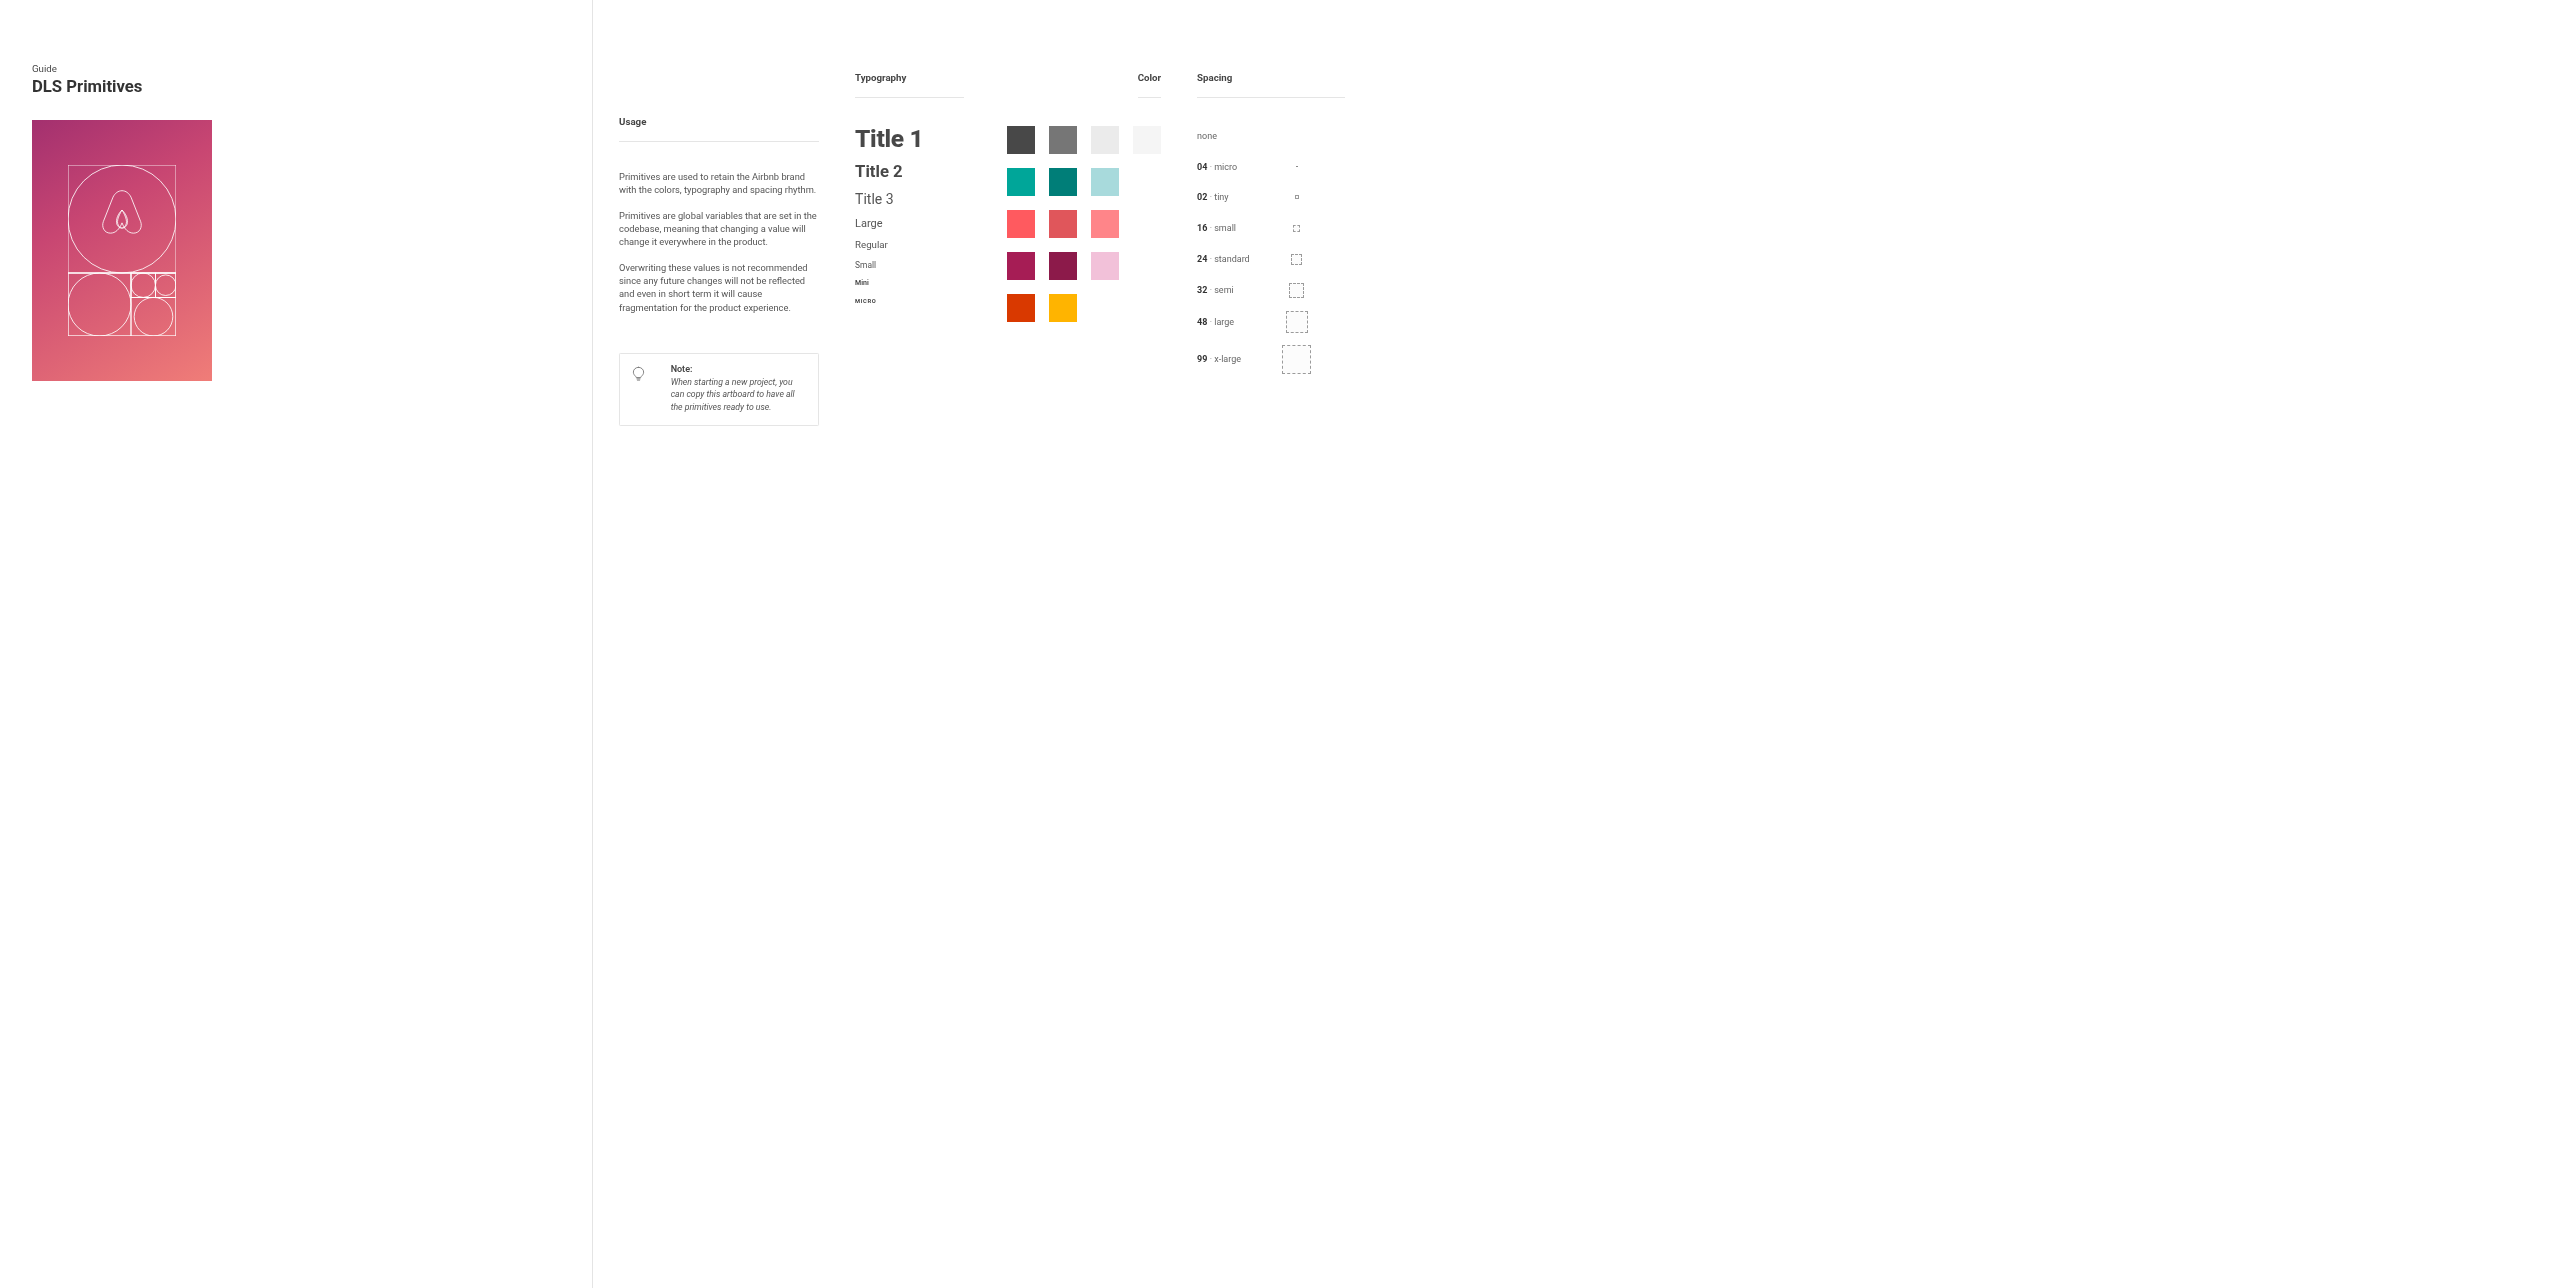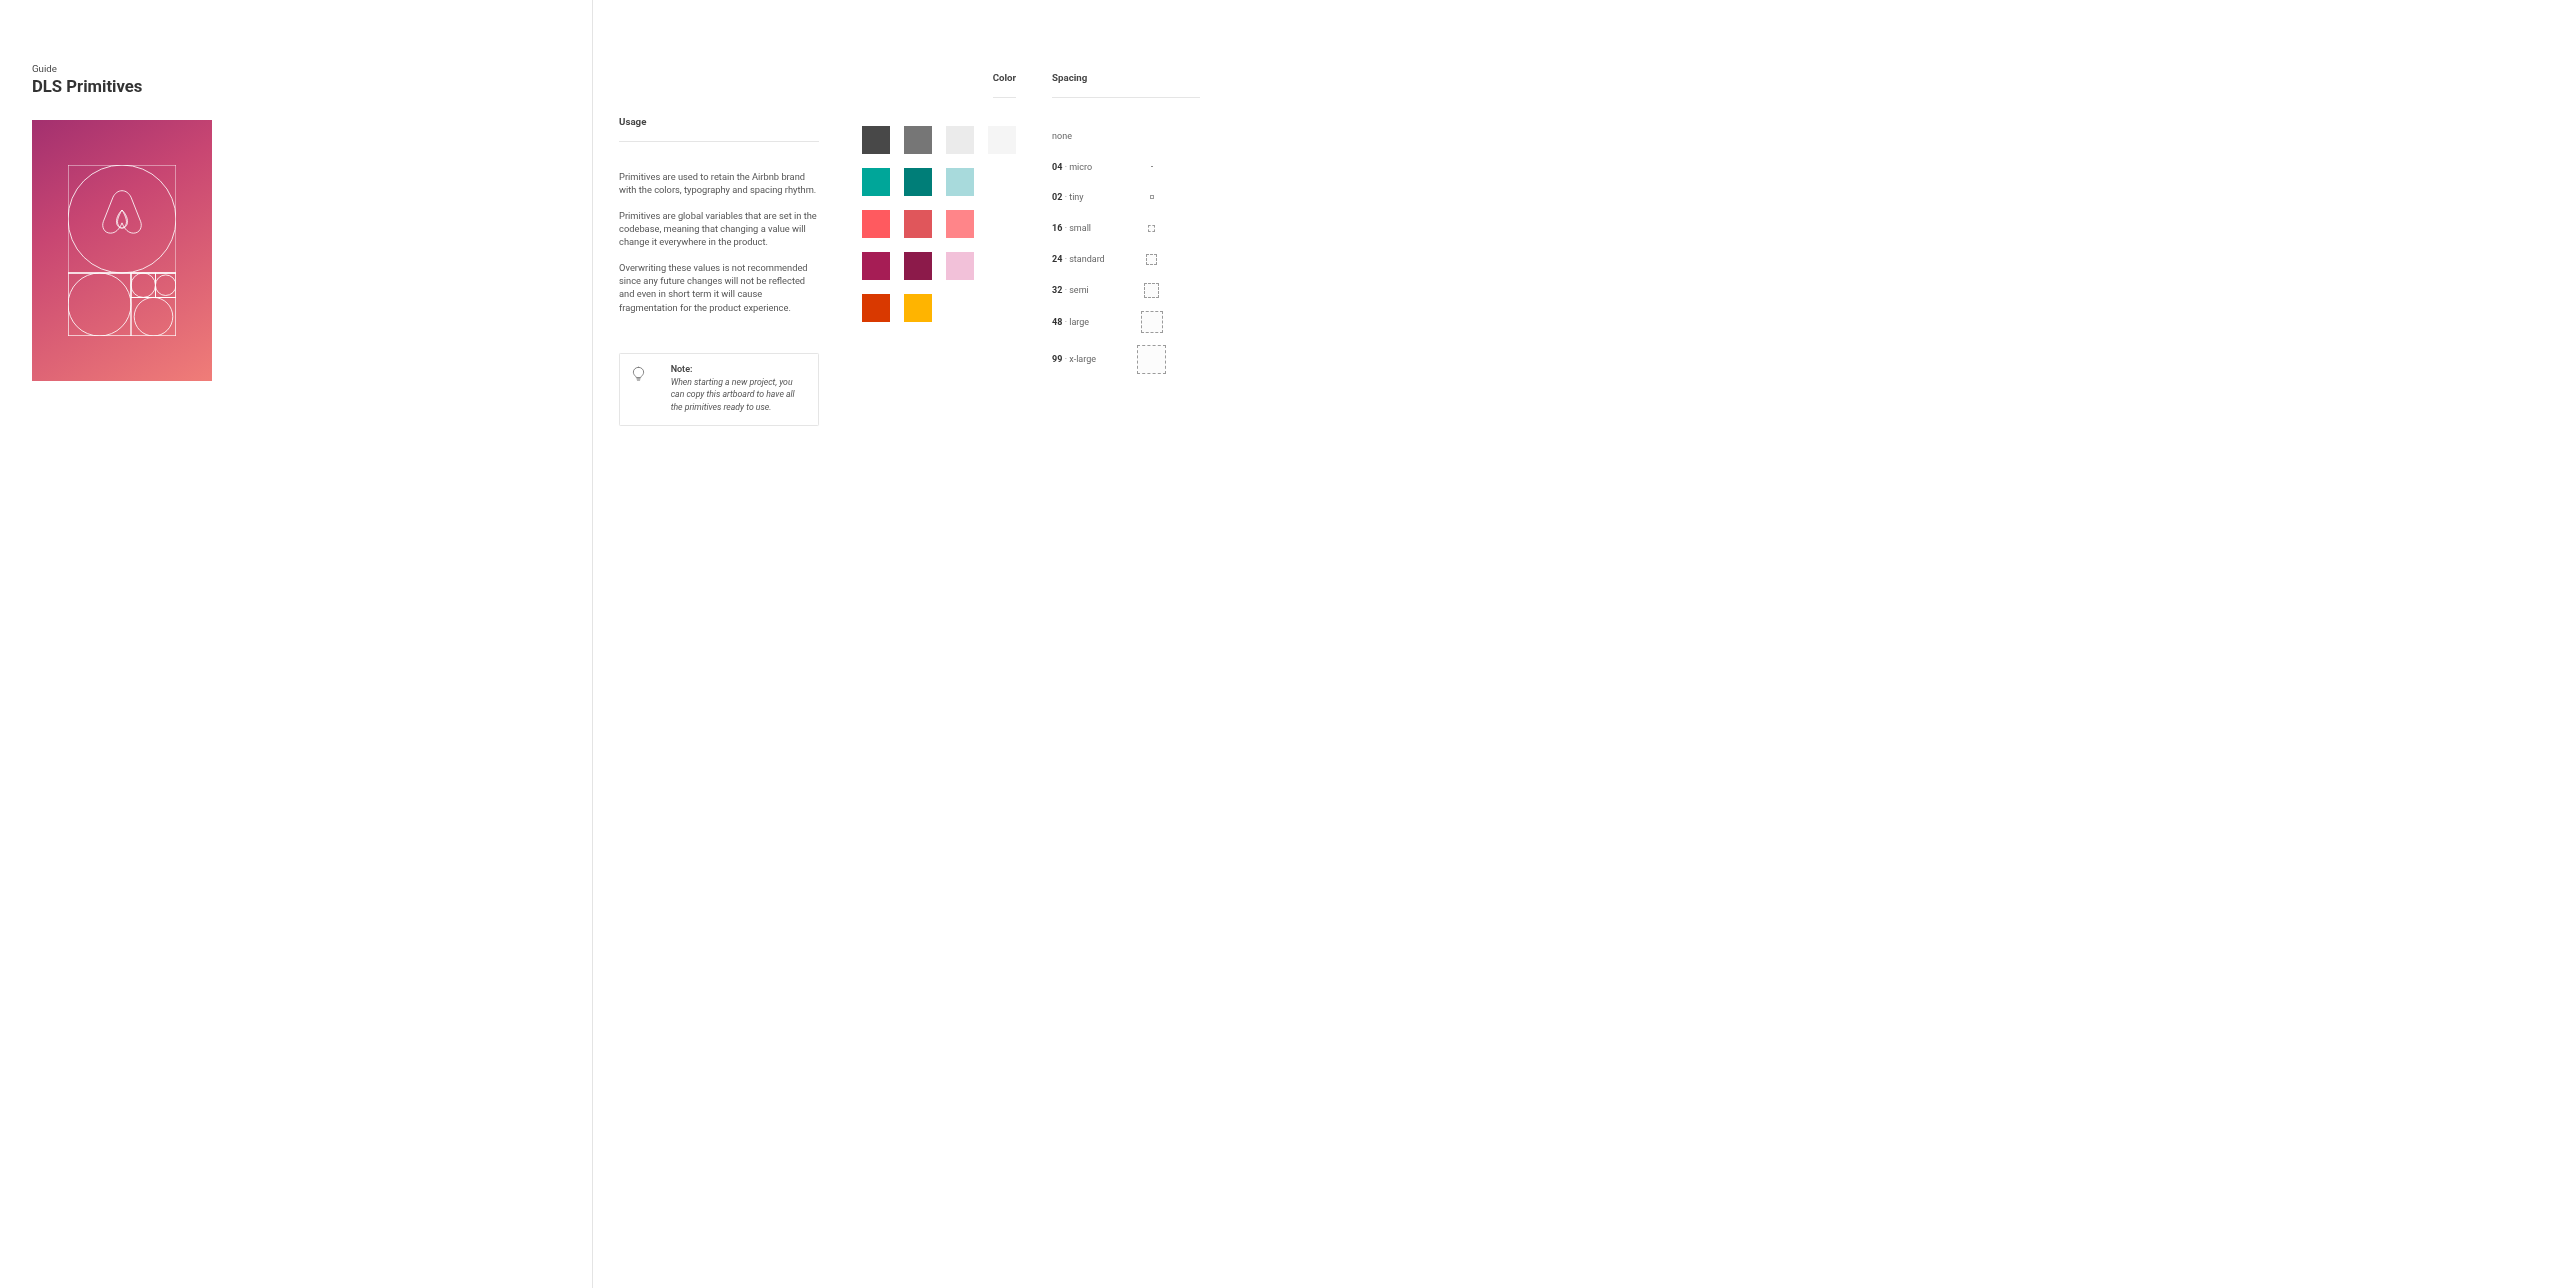--- a/index.html
+++ b/index.html
@@ -189,20 +189,33 @@
             <line x1="8.2" y1="22" x2="11.8" y2="22"></line>
           </svg>
         </span>
         <div>
           <div class="note-label">Note:</div>
           <div class="note-body">When starting a new project, you can copy this artboard to have all the primitives ready to use.</div>
         </div>
       </div>
     </div>
 
+    <div class="col col-type">
+      <div class="section-title">Typography</div>
+      <div class="type-list">
+        <div class="type-item t-title1">Title 1</div>
+        <div class="type-item t-title2">Title 2</div>
+        <div class="type-item t-title3">Title 3</div>
+        <div class="type-item t-large">Large</div>
+        <div class="type-item t-reg">Regular</div>
+        <div class="type-item t-small">Small</div>
+        <div class="type-item t-mini">Mini</div>
+        <div class="type-item t-micro">MICRO</div>
+      </div>
+    </div>
 
     <div class="col col-color">
       <div class="section-title">Color</div>
       <div class="color-grid" id="color-grid">
           <div class="color-row">
             <div class="swatch" style="background: rgb(72, 72, 72);"></div>
             <div class="swatch" style="background: rgb(118, 118, 118);"></div>
             <div class="swatch" style="background: rgb(235, 235, 235);"></div>
             <div class="swatch" style="background: rgb(245, 245, 245);"></div>
           </div>

